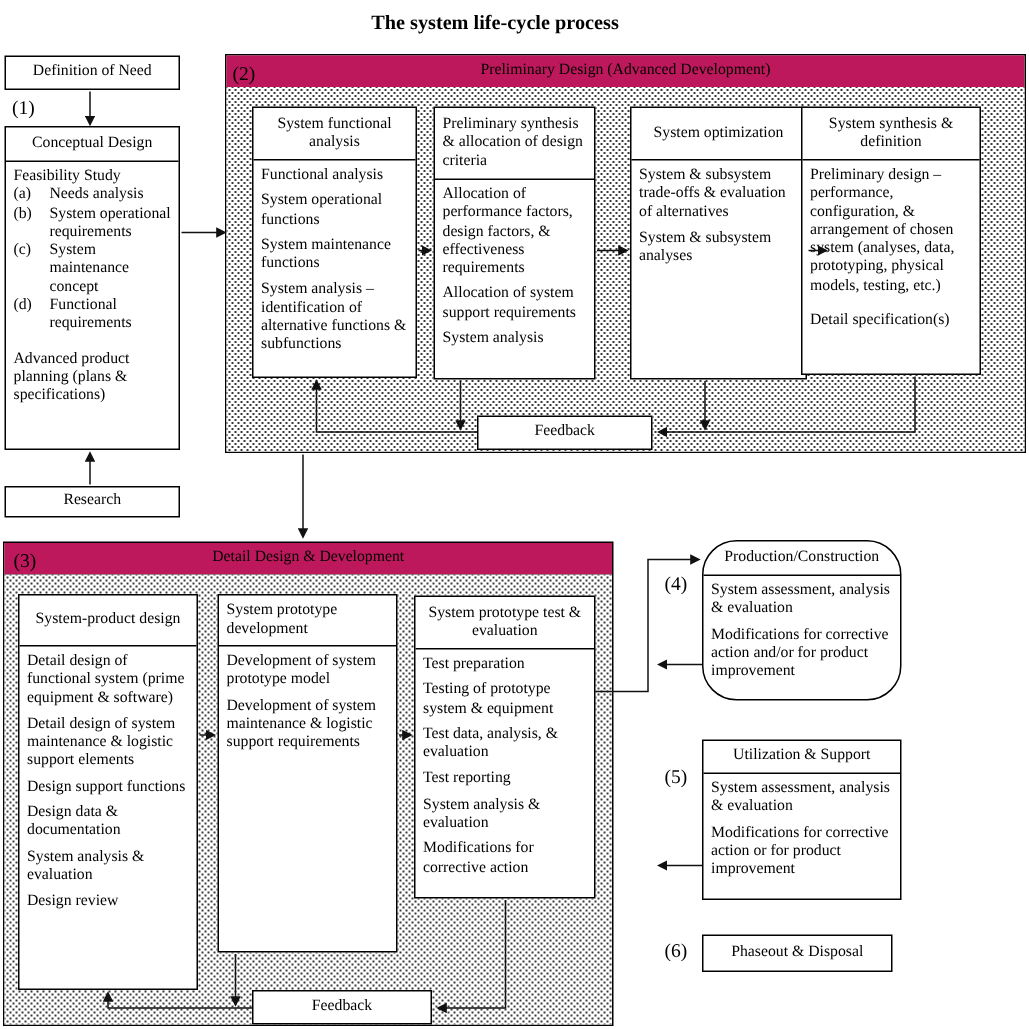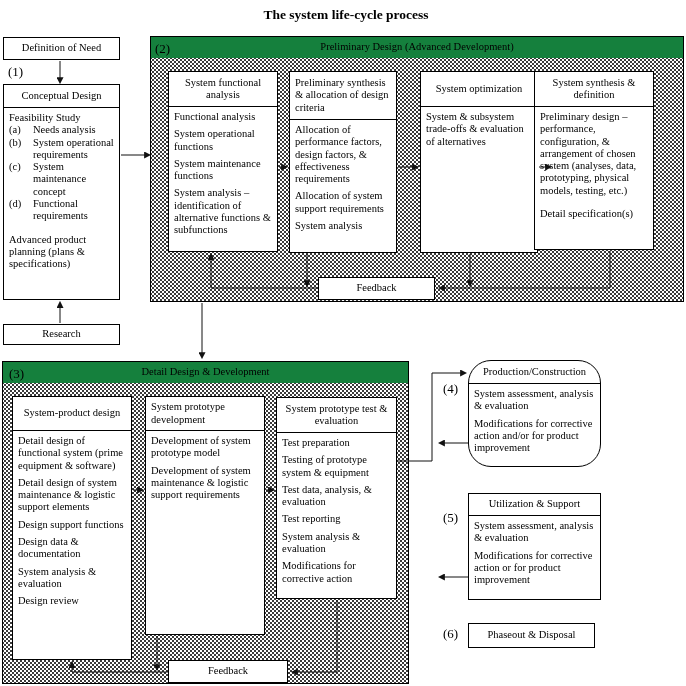--- a/index.html
+++ b/index.html
@@ -13,36 +13,36 @@
   .ctr { display:flex; align-items:center; justify-content:center; text-align:center; }
   .dotted {
     background-color:#fff;
     background-image:
       radial-gradient(circle, #3a3a3a 0.9px, transparent 1.05px),
       radial-gradient(circle, #3a3a3a 0.9px, transparent 1.05px);
     background-size:4px 4px;
     background-position:0 0, 2px 2px;
   }
   .title {
-    position:absolute; left:16px; top:7px; width:660px; text-align:center;
+    position:absolute; left:0; top:7px; width:660px; text-align:center;
     font-weight:bold; font-size:13.5px;
   }
   .plabel { font-size:13px; background:transparent; }
   .subbox { border:1px solid #000; background:#fff; z-index:2; }
   .hdr {
     border-bottom:1px solid #000; display:flex; align-items:center;
     justify-content:center; text-align:center; padding:1px 3px; box-sizing:border-box;
   }
   .hdr.left { justify-content:flex-start; text-align:left; padding-left:5px; }
   .bdy { padding:4px 3px 2px 5px; }
   .it { margin:0 0 5px 0; }
   .cl-row { display:flex; margin:0; }
   .cl-mk { width:24px; flex:0 0 24px; }
   .cl-tx { flex:1; }
-  .titlebar { height:21px; border-bottom:1px solid #000; background:#15803d;
+  .titlebar { height:21px; border-bottom:1px solid #000; background:#be185d;
     display:flex; align-items:center; justify-content:center; text-align:center; }
   svg.overlay { position:absolute; left:0; top:0; z-index:6; pointer-events:none; }
   svg.overlay polyline, svg.overlay line { fill:none; stroke:#111; stroke-width:1; }
 </style>
 </head>
 <body>
 
 <div class="canvas">
 
   <div class="title">The system life-cycle process</div>
@@ -103,20 +103,21 @@
       <p class="it">Allocation of performance factors, design factors, &amp; effectiveness requirements</p>
       <p class="it">Allocation of system support requirements</p>
       <p class="it">System analysis</p>
     </div>
   </div>
 
   <div class="abs subbox" style="left:420px; top:71px; width:118px; height:182px;">
     <div class="hdr" style="height:35px;">System optimization</div>
     <div class="bdy">
       <p class="it">System &amp; subsystem trade-offs &amp; evaluation of alternatives</p>
+      <p class="it">System &amp; subsystem analyses</p>
     </div>
   </div>
 
   <div class="abs subbox" style="left:534px; top:71px; width:120px; height:179px;">
     <div class="hdr" style="height:35px;">System synthesis &amp; definition</div>
     <div class="bdy">
       <p class="it">Preliminary design – performance, configuration, &amp; arrangement of chosen system (analyses, data, prototyping, physical models, testing, etc.)</p>
       <p class="it" style="margin-top:11px;">Detail specification(s)</p>
     </div>
   </div>

